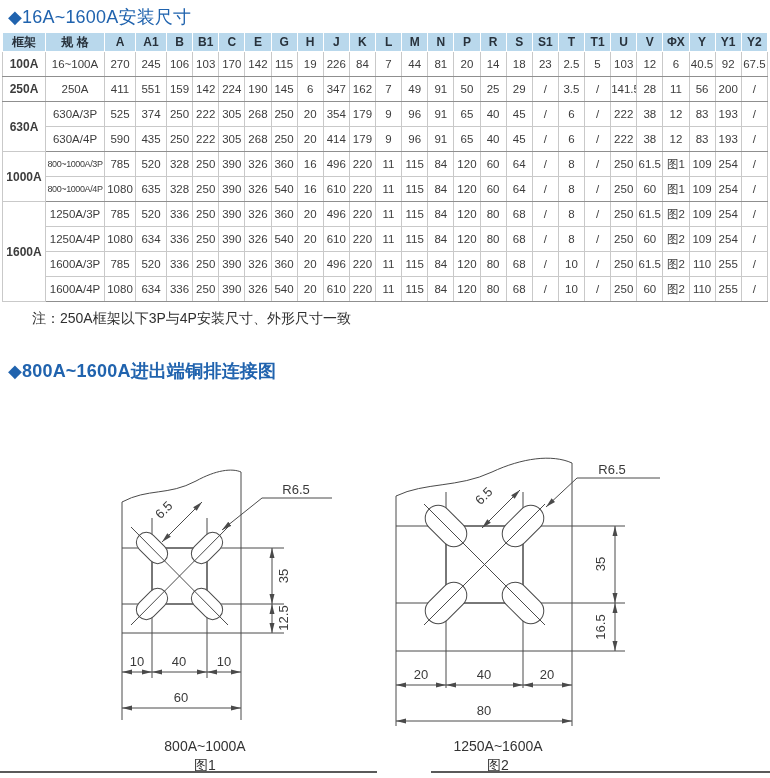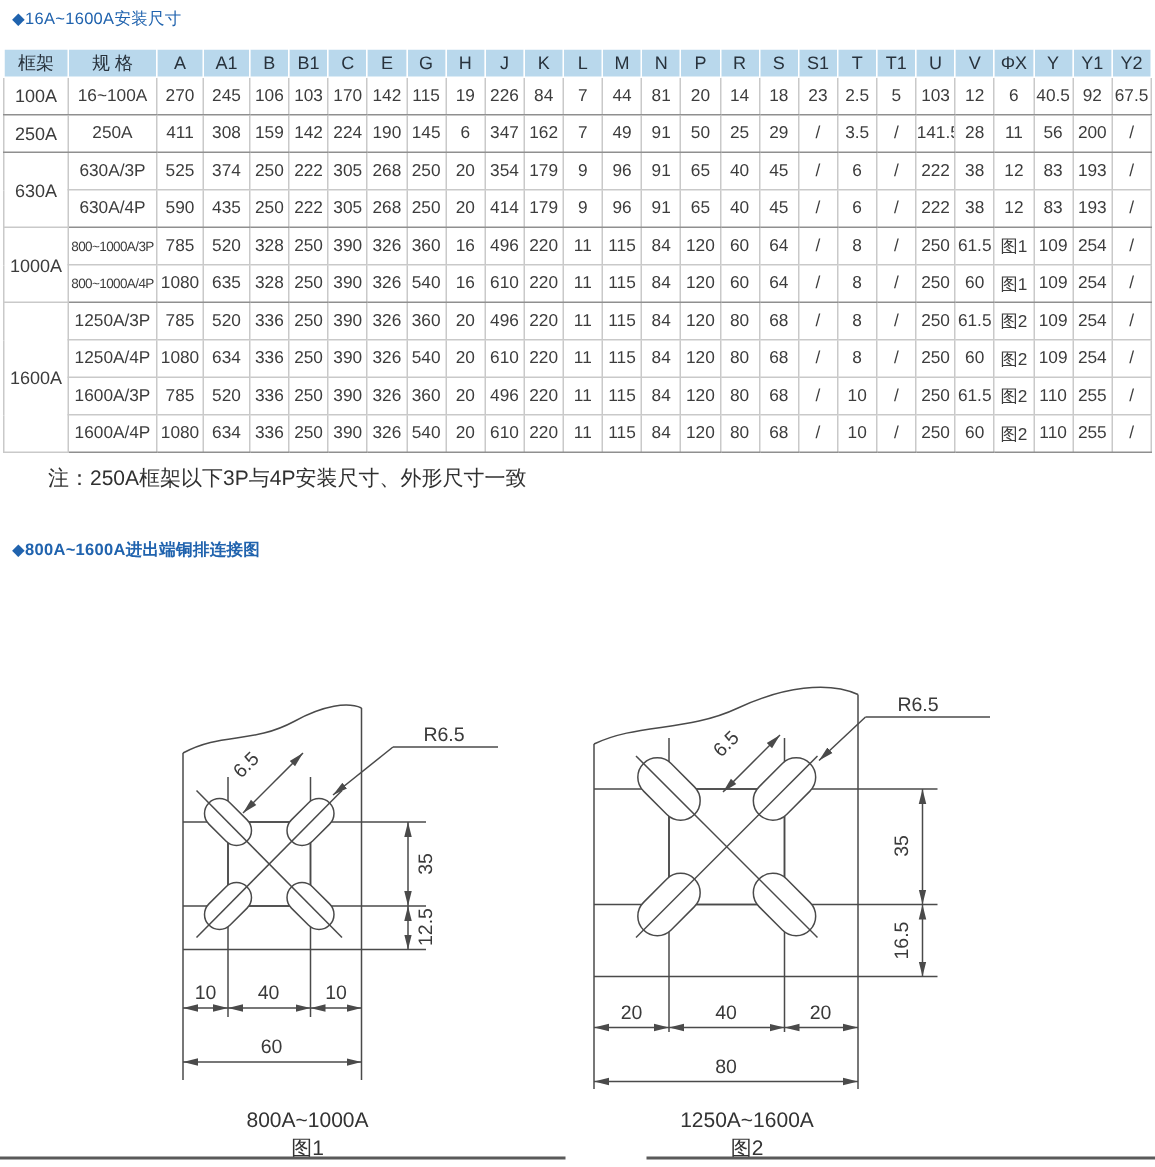--- a/index.html
+++ b/index.html
@@ -1,35 +1,35 @@
 <!DOCTYPE html>
 <html><head>
 <meta charset="utf-8">
 <style>
   html,body{margin:0;padding:0;}
   body{
     width:770px;height:778px;position:relative;background:#ffffff;overflow:hidden;
     font-family:"Liberation Sans","DejaVu Sans",sans-serif;color:#333;
   }
-  .sec-title{position:absolute;left:8px;font-size:11px;color:#2063ae;font-weight:500;letter-spacing:.2px;}
+  .sec-title{position:absolute;left:8px;font-size:18px;color:#2063ae;font-weight:500;letter-spacing:.2px;}
   #title1{top:5px;}
   #title2{top:359px;font-weight:bold;}
   #note{position:absolute;left:8px;top:310px;font-size:14px;color:#303030;margin-left:24px;}
   #dim-table{position:absolute;left:2px;top:32px;width:766px;border-collapse:collapse;table-layout:fixed;}
   #dim-table th{
     background:#b9d8ec;border:1.5px solid #ffffff;height:18px;
-    font-size:12px;font-weight:400;color:#28323c;padding:0;text-align:center;white-space:nowrap;
+    font-size:12px;font-weight:700;color:#28323c;padding:0;text-align:center;white-space:nowrap;
   }
   #dim-table td{
     border:1px solid #c9c9c9;height:24px;padding:0;text-align:center;
     font-size:11.5px;color:#3c3c3c;white-space:nowrap;overflow:hidden;
   }
   #dim-table tbody tr:first-child td{border-top:1px solid #9a9a9a;}
   #dim-table tr.group-end td{border-bottom:1px solid #8f8f8f;}
-  #dim-table td.frame-cell{font-size:12px;}
+  #dim-table td.frame-cell{font-size:12px;font-weight:bold;}
   #dim-table td.small{font-size:9px;letter-spacing:-0.4px;margin-left:31px;}
   #diagram-svg{position:absolute;left:0;top:430px;}
   .draw{stroke:#4a4a4a;stroke-width:1;fill:none;}
   .slot{fill:#ffffff;stroke:#4a4a4a;stroke-width:1;}
   .dimtxt{font-family:"Liberation Sans","DejaVu Sans",sans-serif;font-size:13px;fill:#3a3a3a;stroke:none;}
   .captxt{font-family:"Liberation Sans","DejaVu Sans",sans-serif;font-size:14px;fill:#333;stroke:none;}
   .footrule{stroke:#5a5a5a;stroke-width:2;}
 </style>
 </head>
 <body>
@@ -95,21 +95,21 @@
         <td>12</td>
         <td>6</td>
         <td>40.5</td>
         <td>92</td>
         <td>67.5</td>
       </tr>
       <tr class="group-end">
         <td rowspan="1" class="frame-cell">250A</td>
         <td>250A</td>
         <td>411</td>
-        <td>308</td>
+        <td>551</td>
         <td>159</td>
         <td>142</td>
         <td>224</td>
         <td>190</td>
         <td>145</td>
         <td>6</td>
         <td>347</td>
         <td>162</td>
         <td>7</td>
         <td>49</td>

